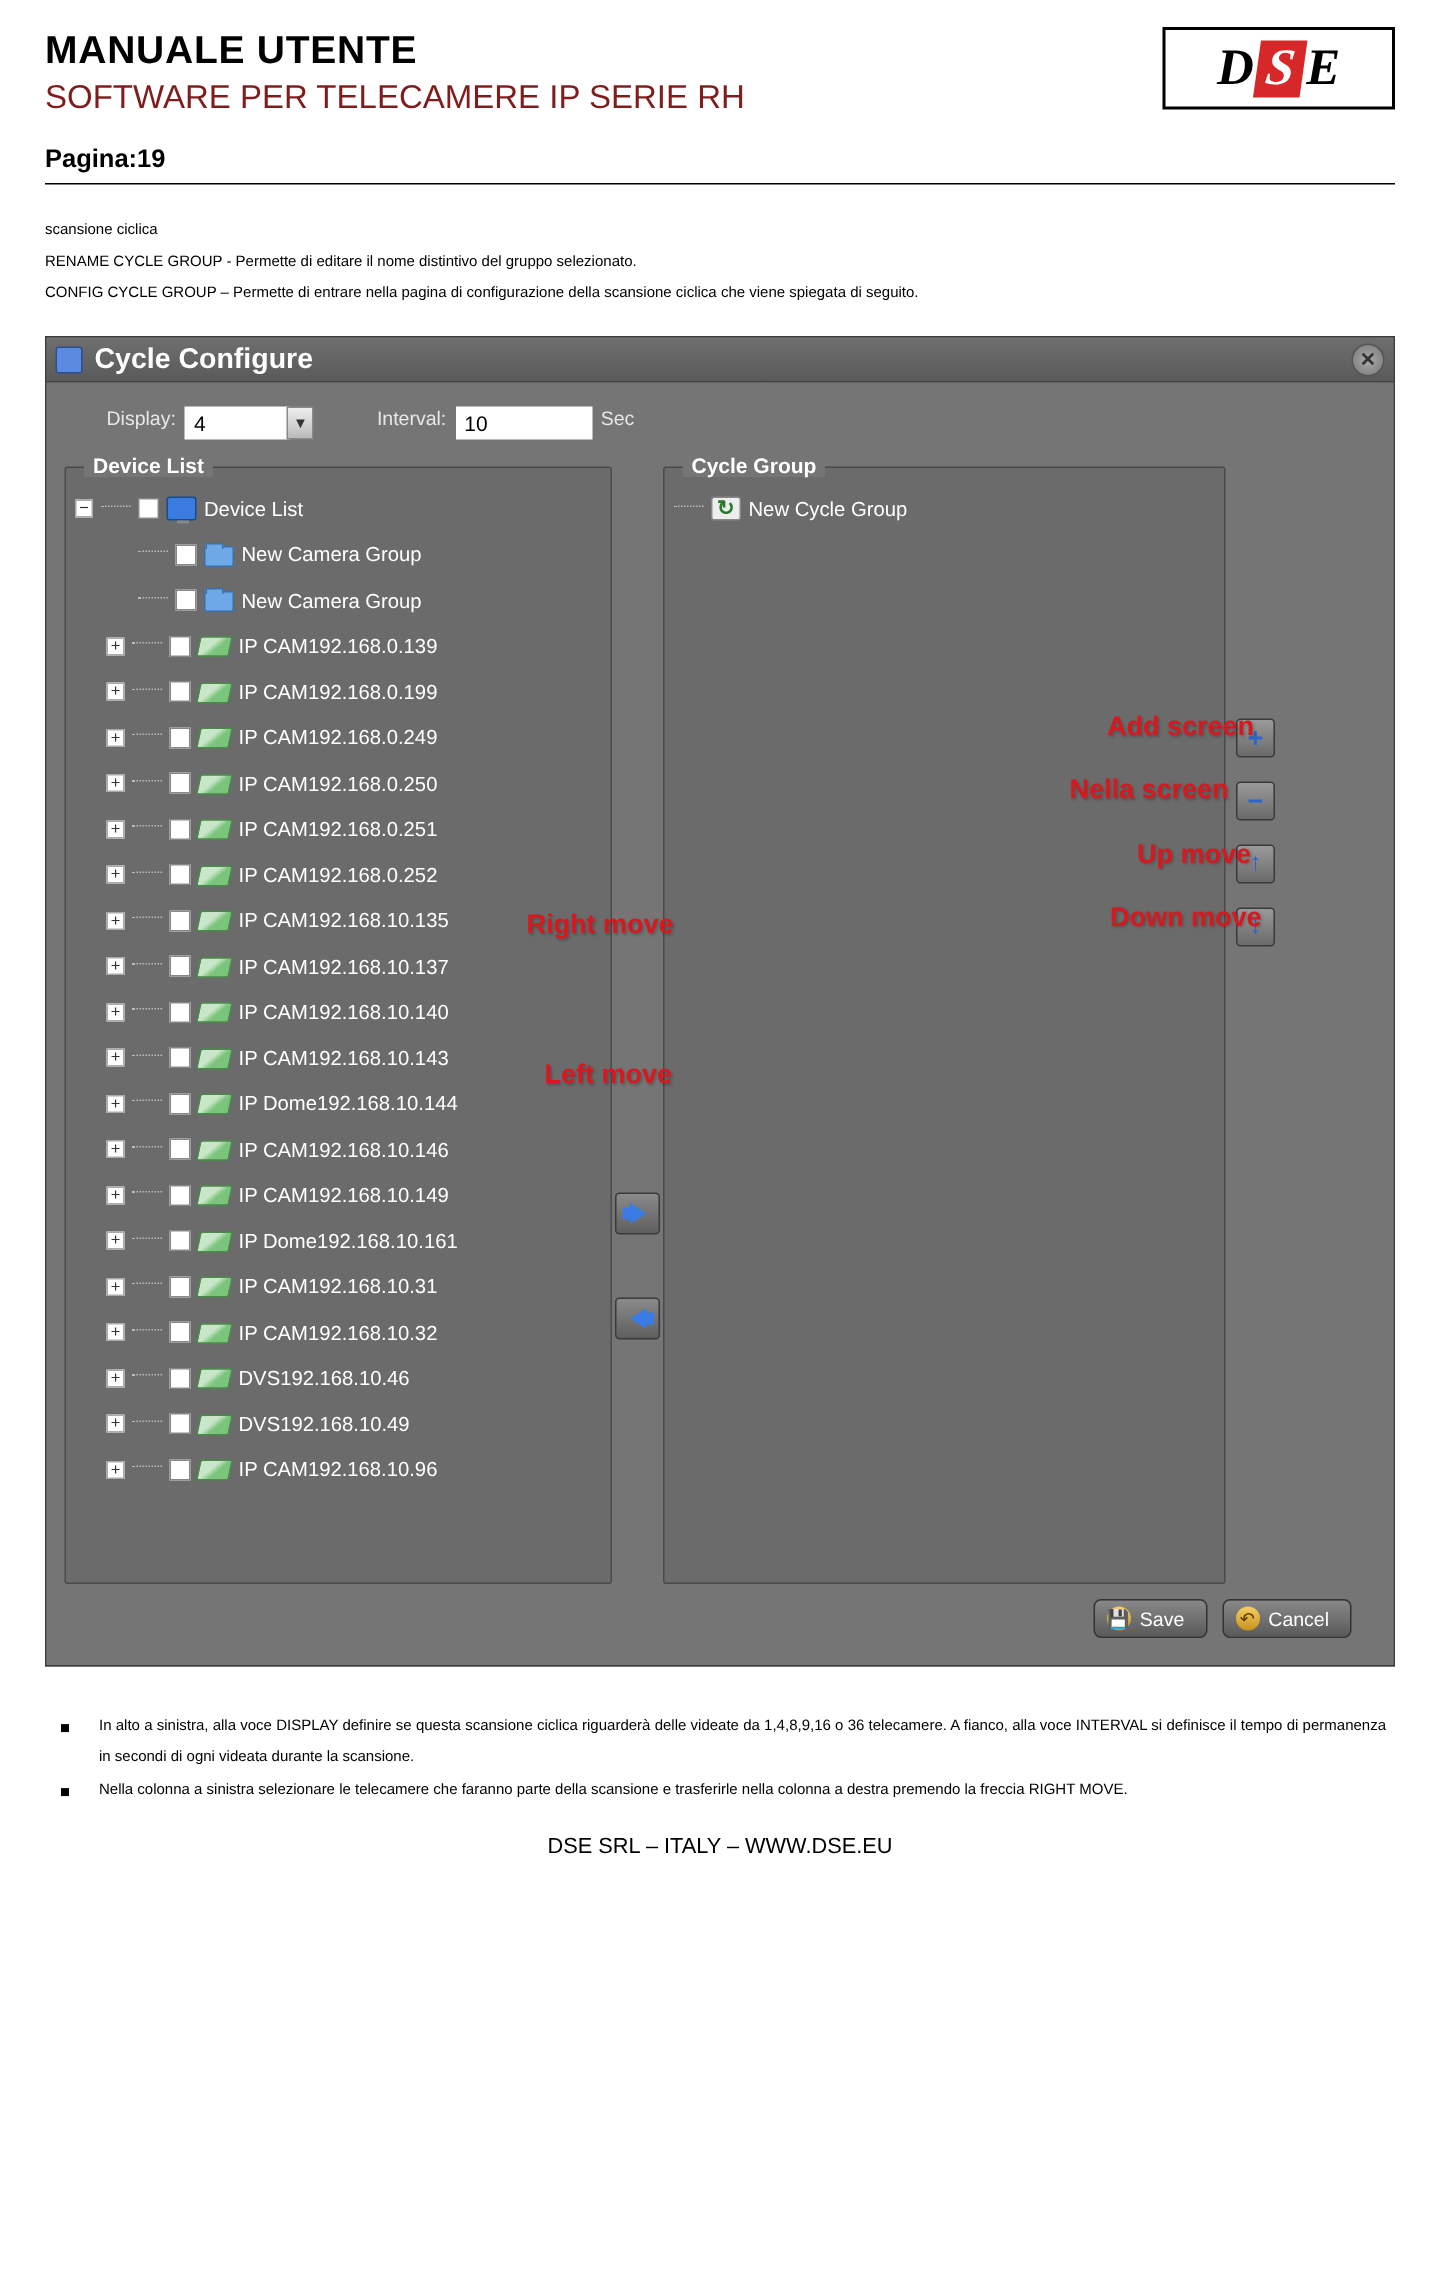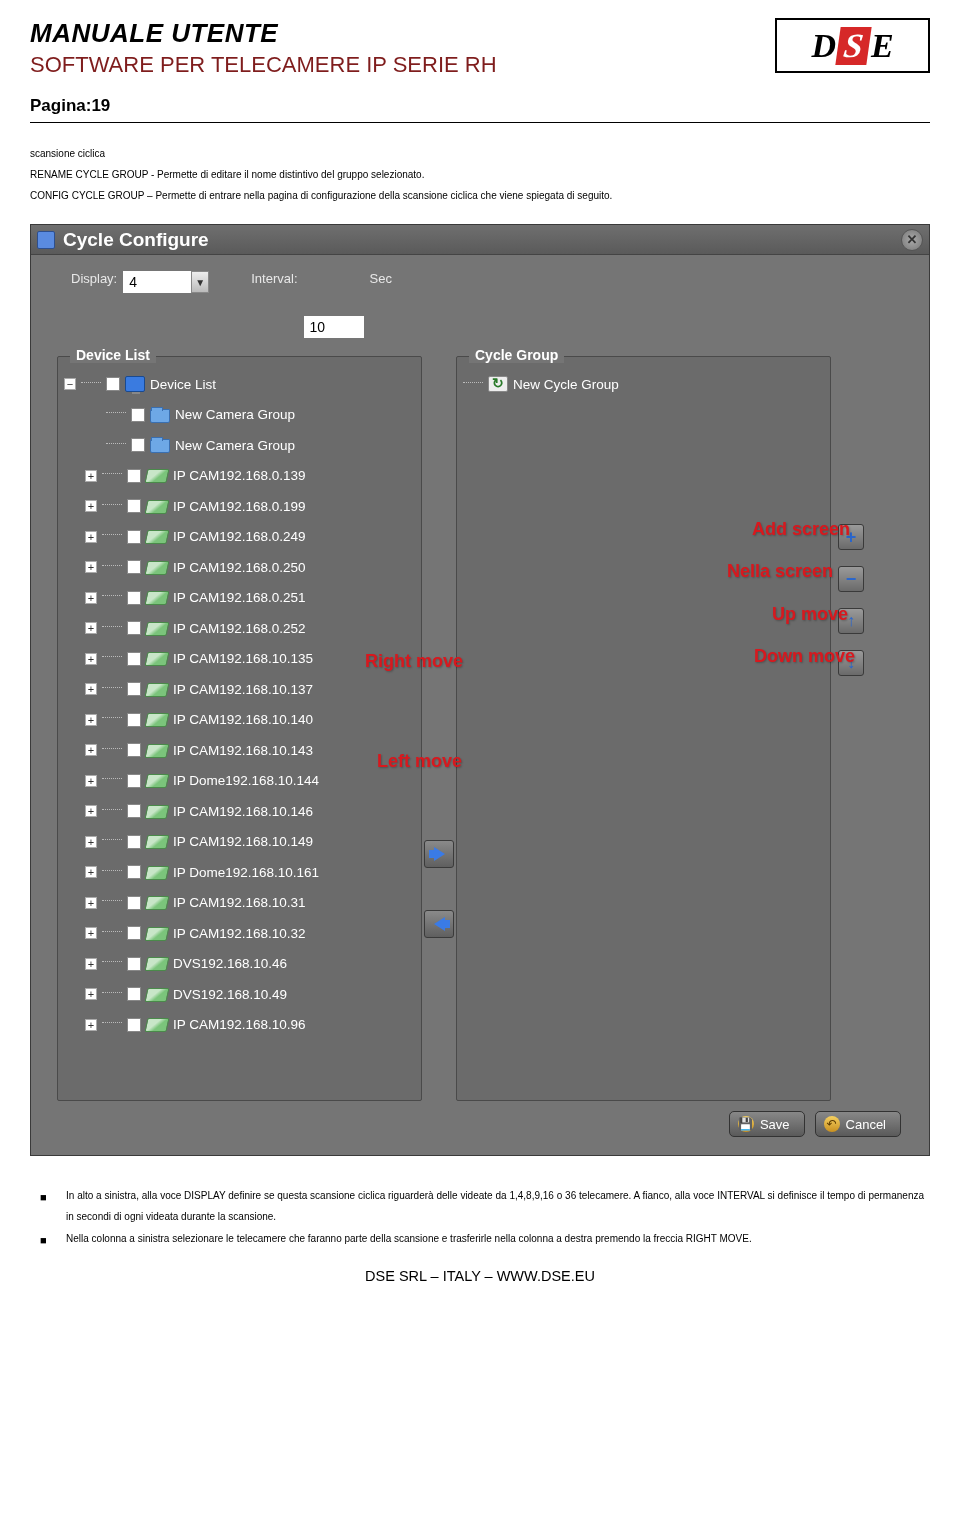--- a/index.html
+++ b/index.html
@@ -16,21 +16,20 @@
   .header-row {
     display: flex;
     justify-content: space-between;
     align-items: flex-start;
   }
   .header-text h1 {
     font-family: Verdana, Arial, sans-serif;
     font-size: 26px;
     font-weight: bold;
     letter-spacing: 0.5px;
-    font-style: italic;
   }
   .header-text h2 {
     font-family: Verdana, Arial, sans-serif;
     font-size: 22px;
     color: #7f1d1d;
     font-weight: normal;
     margin-top: 3px;
   }
   .logo-box {
     width: 155px; height: 55px;
@@ -123,34 +122,33 @@
   .field-lbl { font-size: 13px; }
   .input-box {
     background: #fff;
     color: #000;
     border: none;
     font-size: 14px;
     padding: 2px 6px;
     height: 22px;
   }
   .input-display { width: 70px; }
-  .input-interval { width: 60px; margin-top: 45px; }
+  .input-interval { width: 91px; }
   .dd-arrow {
     width: 18px; height: 22px;
     background: linear-gradient(#eee,#bbb);
     border: 1px solid #888;
     display: flex; align-items: center; justify-content: center;
     color: #333; font-size: 10px;
     margin-left: -2px;
   }
   .columns {
     display: flex;
     gap: 0;
     position: relative;
-    margin-left: 14px;
   }
   .panel {
     background: #6b6b6b;
     border: 1px solid #4a4a4a;
     border-radius: 2px;
     position: relative;
   }
   .panel-left { width: 365px; height: 745px; }
   .panel-right { width: 375px; height: 745px; }
   .panel legend, .panel-title {

